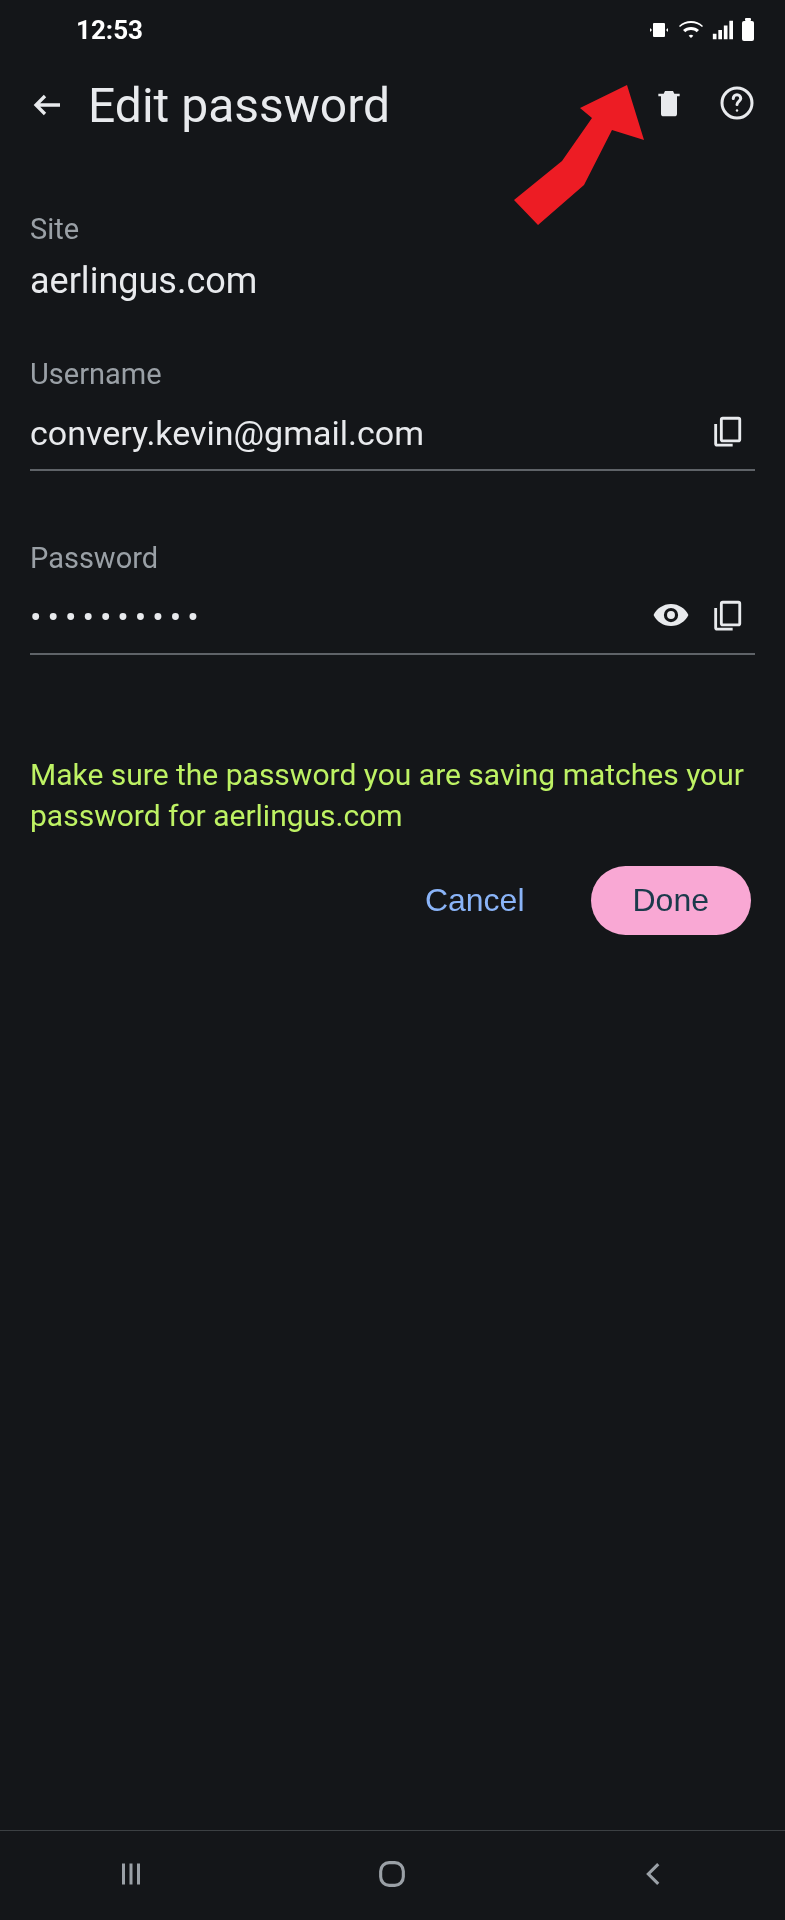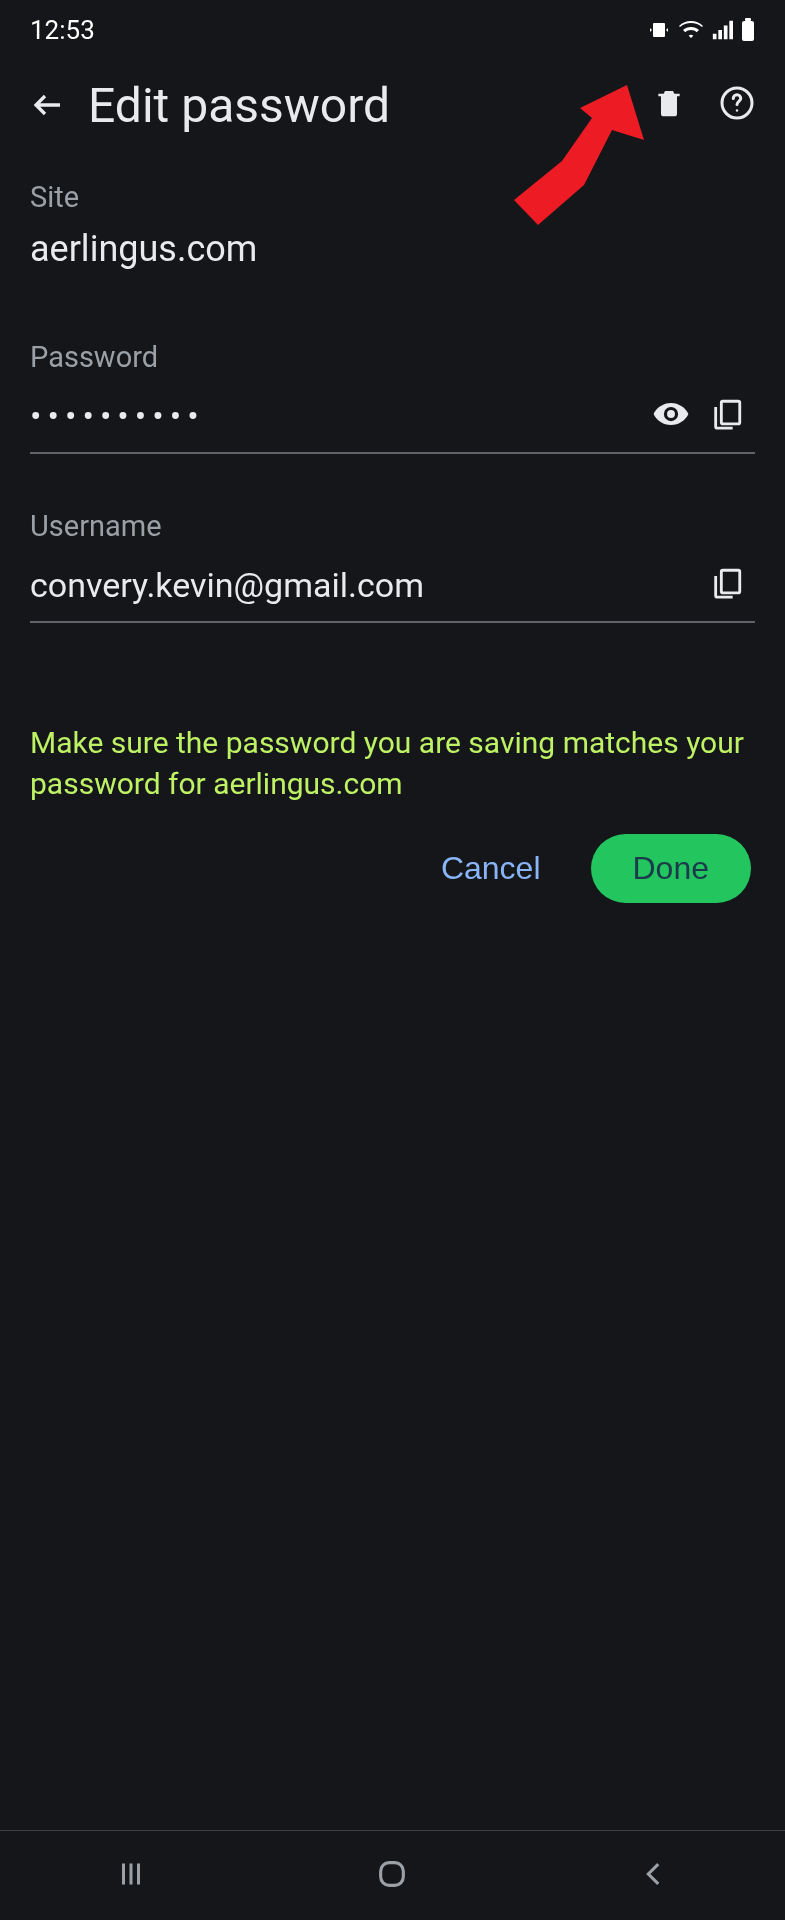--- a/index.html
+++ b/index.html
@@ -13,22 +13,23 @@
     position: relative;
   }
   
   .status-bar {
     display: flex;
     justify-content: space-between;
     align-items: center;
     height: 60px;
     padding: 0 30px;
     font-size: 26px;
-    font-weight: 400;
+    font-weight: 700;
     color: #fff;
+    margin-left: 46px;
   }
   .status-right { display: flex; align-items: center; gap: 8px; }
   .status-right svg { display:block; }
   
   .app-bar {
     display: flex;
     align-items: center;
     height: 90px;
     padding: 0 20px;
     gap: 12px;
@@ -37,21 +38,21 @@
   .app-bar .title {
     font-size: 48px;
     font-weight: 400;
     color: #e8eaed;
     flex: 0 0 auto;
   }
   .app-bar .spacer { flex: 1; }
   .icon-btn { width: 56px; height: 56px; display:flex; align-items:center; justify-content:center; }
   
   .content { padding: 30px 30px 0 30px; }
-  .field { margin-bottom: 55px; }
+  .field { margin-bottom: 55px; margin-top: 32px; }
   .label {
     font-size: 29px;
     color: #9aa0a6;
     margin-bottom: 14px;
   }
   .value-static {
     font-size: 36px;
     color: #e8eaed;
     font-weight: 400;
   }
@@ -86,34 +87,34 @@
     font-size: 30px;
     color: #bef264;
     line-height: 1.35;
     margin-top: 100px;
     margin-bottom: 30px;
   }
   .button-row {
     display: flex;
     justify-content: flex-end;
     align-items: center;
-    gap: 30px;
+    gap: 46px;
     padding-right: 4px;
   }
   .btn-text {
     color: #8ab4f8;
     font-size: 32px;
     font-weight: 500;
     background: transparent;
     border: none;
     padding: 14px 20px;
     cursor: pointer;
   }
   .btn-filled {
-    background: #22c55e;
+    background: #f9a8d4;
     color: #1b3a4b;
     font-size: 32px;
     font-weight: 500;
     border: none;
     border-radius: 38px;
     padding: 16px 42px;
     cursor: pointer;
   }
   
   .arrow-annotation {
@@ -197,20 +198,35 @@
   <svg width="130" height="200" viewBox="0 0 130 200">
     <polygon points="113,0 130,55 98,45 70,100 24,140 0,115 48,76 78,33 66,23" fill="#ed1c24"></polygon>
   </svg>
 </div>
 
 <div class="content">
 
   <div class="field">
     <div class="label">Site</div>
     <div class="value-static">aerlingus.com</div>
+  </div>
+
+  <div class="field">
+    <div class="label">Username</div>
+    <div class="input-row">
+      <input type="text" value="convery.kevin@gmail.com" style="">
+      <div class="trailing">
+        <span>
+          <svg width="34" height="38" viewBox="0 0 24 24" fill="none" stroke="#e8eaed" stroke-width="2">
+              <rect x="8" y="3" width="13" height="16" rx="1"></rect>
+              <path d="M4 7v14a1 1 0 001 1h11"></path>
+            </svg>
+        </span>
+      </div>
+    </div>
   </div>
 
   <div class="field" style="margin-top:70px;">
     <div class="label">Password</div>
     <div class="input-row">
       <div class="password-dots">••••••••••</div>
       <div class="trailing">
         <span>
           <svg width="38" height="38" viewBox="0 0 24 24" fill="#e8eaed">
               <path d="M12 5c-5 0-9.3 3.1-11 7 1.7 3.9 6 7 11 7s9.3-3.1 11-7c-1.7-3.9-6-7-11-7zm0 11.5A4.5 4.5 0 1112 7.5a4.5 4.5 0 010 9zm0-7a2.5 2.5 0 100 5 2.5 2.5 0 000-5z"></path>
@@ -221,35 +237,20 @@
         <span>
           <svg width="34" height="38" viewBox="0 0 24 24" fill="none" stroke="#e8eaed" stroke-width="2">
               <rect x="8" y="3" width="13" height="16" rx="1"></rect>
               <path d="M4 7v14a1 1 0 001 1h11"></path>
             </svg>
         </span>
       </div>
     </div>
   </div>
 
-  <div class="field">
-    <div class="label">Username</div>
-    <div class="input-row">
-      <input type="text" value="convery.kevin@gmail.com" style="">
-      <div class="trailing">
-        <span>
-          <svg width="34" height="38" viewBox="0 0 24 24" fill="none" stroke="#e8eaed" stroke-width="2">
-              <rect x="8" y="3" width="13" height="16" rx="1"></rect>
-              <path d="M4 7v14a1 1 0 001 1h11"></path>
-            </svg>
-        </span>
-      </div>
-    </div>
-  </div>
-
   <div class="hint">Make sure the password you are saving matches your password for aerlingus.com</div>
 
   <div class="button-row">
     <button class="btn-text">Cancel</button>
     <button class="btn-filled">Done</button>
   </div>
 
 </div>
 
 <div class="nav-bar">

